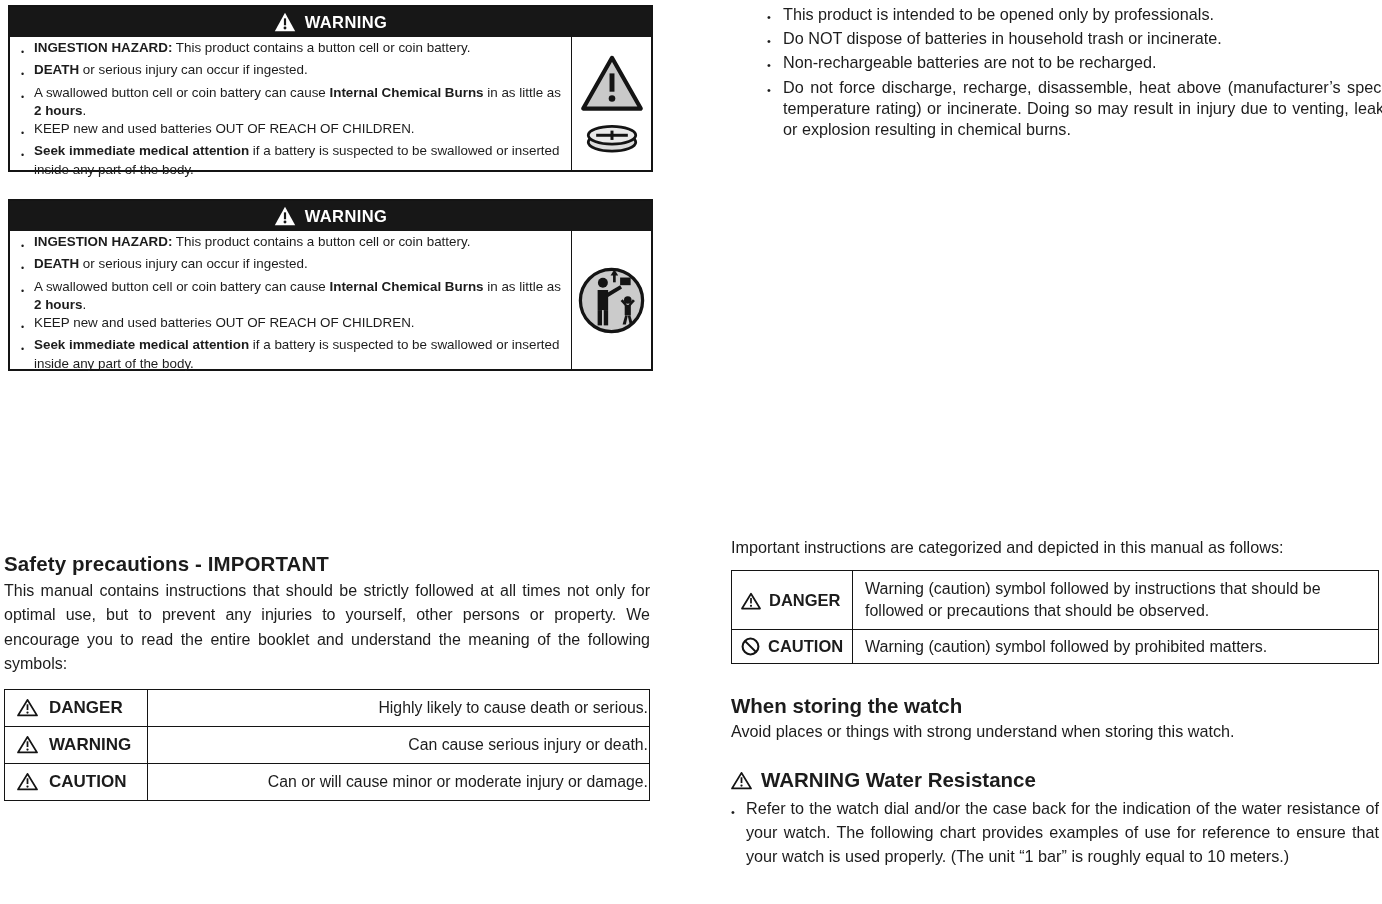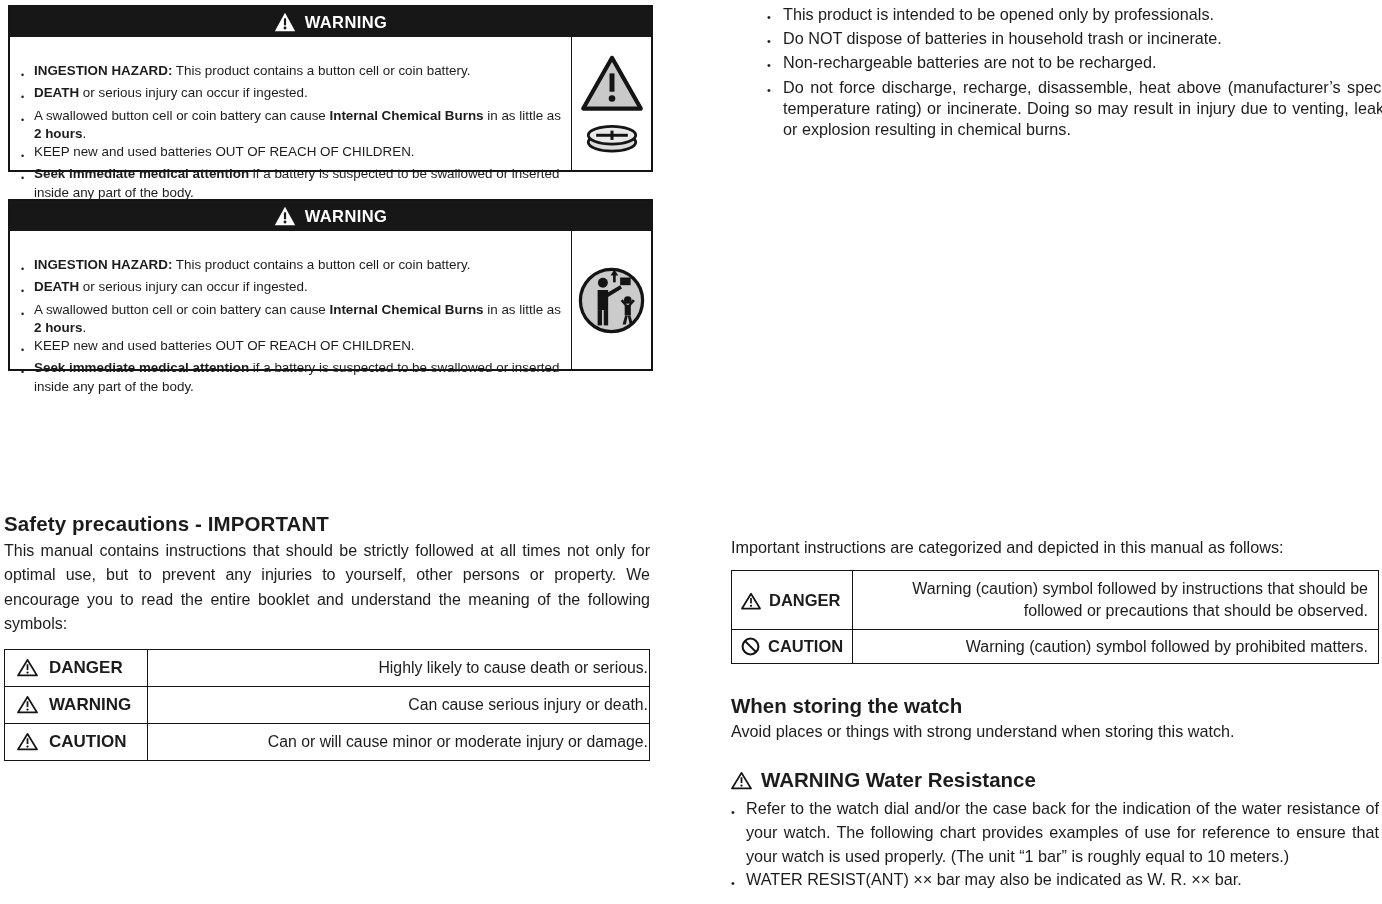--- a/index.html
+++ b/index.html
@@ -21,42 +21,42 @@
   #wbox1 { top: 5px;   height: 167px; }
   #wbox2 { top: 199px; height: 172px; }
   .wbox-header {
     height: 30px; background: #171717; color: #fff;
     display: flex; align-items: center; justify-content: center; gap: 9px;
     font-size: 16.5px; font-weight: bold; letter-spacing: .4px;
   }
   .wbox-body { display: flex; height: calc(100% - 30px); }
   .wbox-list {
     flex: 1; list-style: none; margin: 0;
-    padding: 25px 8px 4px 11px;
+    padding: 2px 8px 4px 11px;
     font-size: 13.4px; line-height: 18.3px;
   }
   .wbox-list li { display: flex; }
   .wbox-list li::before { content: "•"; font-size: 9px; flex: 0 0 13px; padding-top: 4px; }
   .wbox-icons {
     flex: 0 0 80px; border-left: 1.5px solid #141414;
     display: flex; flex-direction: column; align-items: center; justify-content: center; gap: 12px;
   }
 
   
   .pro-list {
     position: absolute; left: 767px; top: 4px; width: 644px;
     margin: 0; padding: 0; list-style: none;
     font-size: 16.2px; line-height: 21.2px;
   }
   .pro-list li { display: flex; }
   .pro-list li::before { content: "•"; font-size: 11px; flex: 0 0 16px; padding-top: 3px; }
   .pro-list li span { flex: 1; text-align: justify; }
 
   
-  #safety { position: absolute; left: 4px; top: 512px; width: 646px; }
+  #safety { position: absolute; left: 4px; top: 552px; width: 646px; }
   #safety h2 { margin: 0; font-size: 20.5px; letter-spacing: .1px; }
   #safety .lead { margin: 3px 0 0; font-size: 16px; line-height: 24.3px; text-align: justify; }
   table.sev { margin-top: 13px; width: 100%; border-collapse: collapse; }
   table.sev td { border: 1.6px solid #141414; }
   td.lbl {
     width: 143px; height: 37px; padding-left: 12px;
     font-weight: bold; font-size: 17px; white-space: nowrap;
   }
   td.lbl .ic { vertical-align: -4px; margin-right: 11px; }
   td.dsc { padding-left: 13px; font-size: 15.8px; text-align: right; }
@@ -64,21 +64,21 @@
   
   #rightcol { position: absolute; left: 731px; top: 538px; width: 648px; }
   #rightcol .intro { margin: 0; font-size: 16.2px; }
   table.cat { margin-top: 13px; width: 100%; border-collapse: collapse; }
   table.cat td { border: 1.6px solid #141414; }
   td.lbl2 {
     width: 121px; padding-left: 9px;
     font-weight: bold; font-size: 16.5px; white-space: nowrap;
   }
   td.lbl2 .ic { vertical-align: -4px; margin-right: 8px; }
-  td.dsc2 { padding: 7px 10px 7px 12px; font-size: 16px; line-height: 22px; text-align: right; }
+  td.dsc2 { padding: 7px 10px 7px 12px; font-size: 16px; line-height: 22px; }
   tr.r2 td { height: 34px; }
   tr.r2 td.dsc2 { padding-top: 0; padding-bottom: 0; }
 
   #storing-title { margin: 30px 0 0; font-size: 20.5px; }
   #storing-text  { margin: 4px 0 0; font-size: 16.2px; }
 
   #wr-title {
     margin: 27px 0 0; font-size: 20.5px;
     display: flex; align-items: center; gap: 9px;
   }
@@ -279,17 +279,14 @@
       <path d="M12 1.8 L22.8 19.5 H1.2 Z" fill="none" stroke="#141414" stroke-width="2.1" stroke-linejoin="round"></path>
       <rect x="11" y="6.8" width="2" height="6.6" fill="#141414"></rect>
       <circle cx="12" cy="16.3" r="1.3" fill="#141414"></circle>
     </svg>
     <span>WARNING Water Resistance</span>
   </h2>
   <ul class="wr-list">
     <li>
         <span>Refer to the watch dial and/or the case back for the indication of the water resistance of your watch. The following chart provides examples of use for reference to ensure that your watch is used properly. (The unit “1 bar” is roughly equal to 10 meters.)</span>
       </li>
-    <li>
-        <span>WATER RESIST(ANT) ×× bar may also be indicated as W. R. ×× bar.</span>
-      </li>
   </ul>
 </section>
 
 </body></html>

